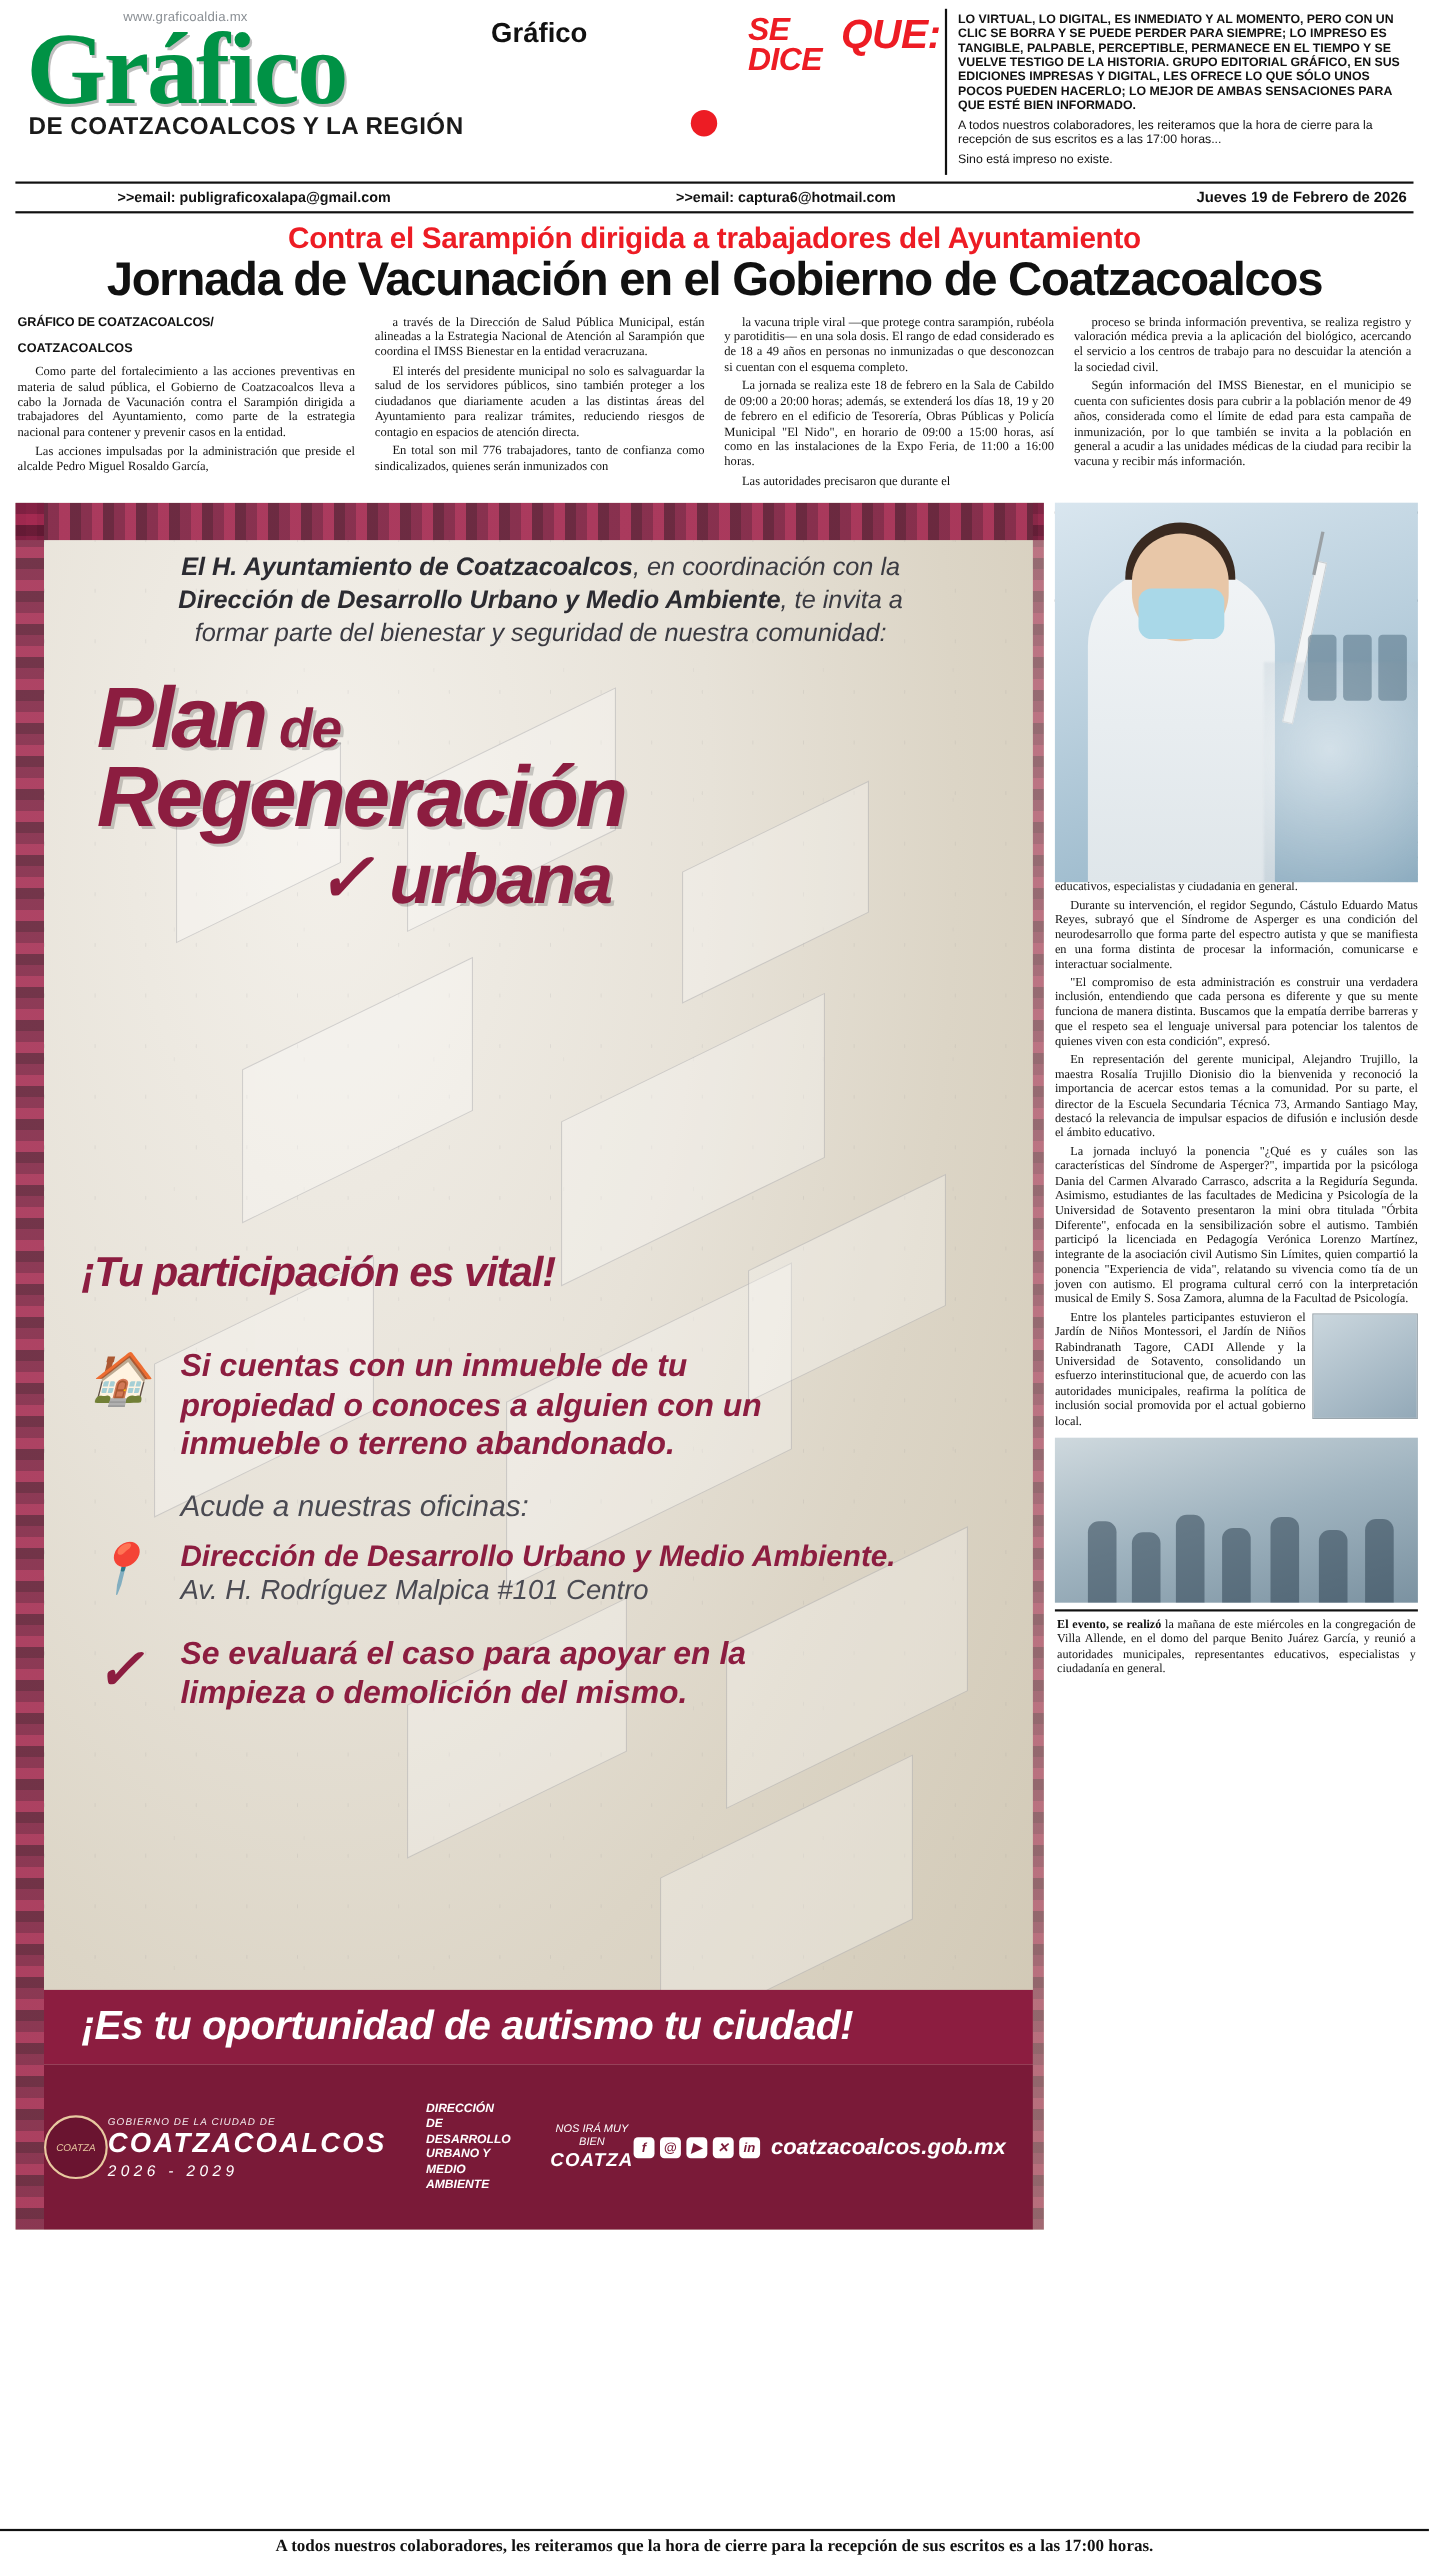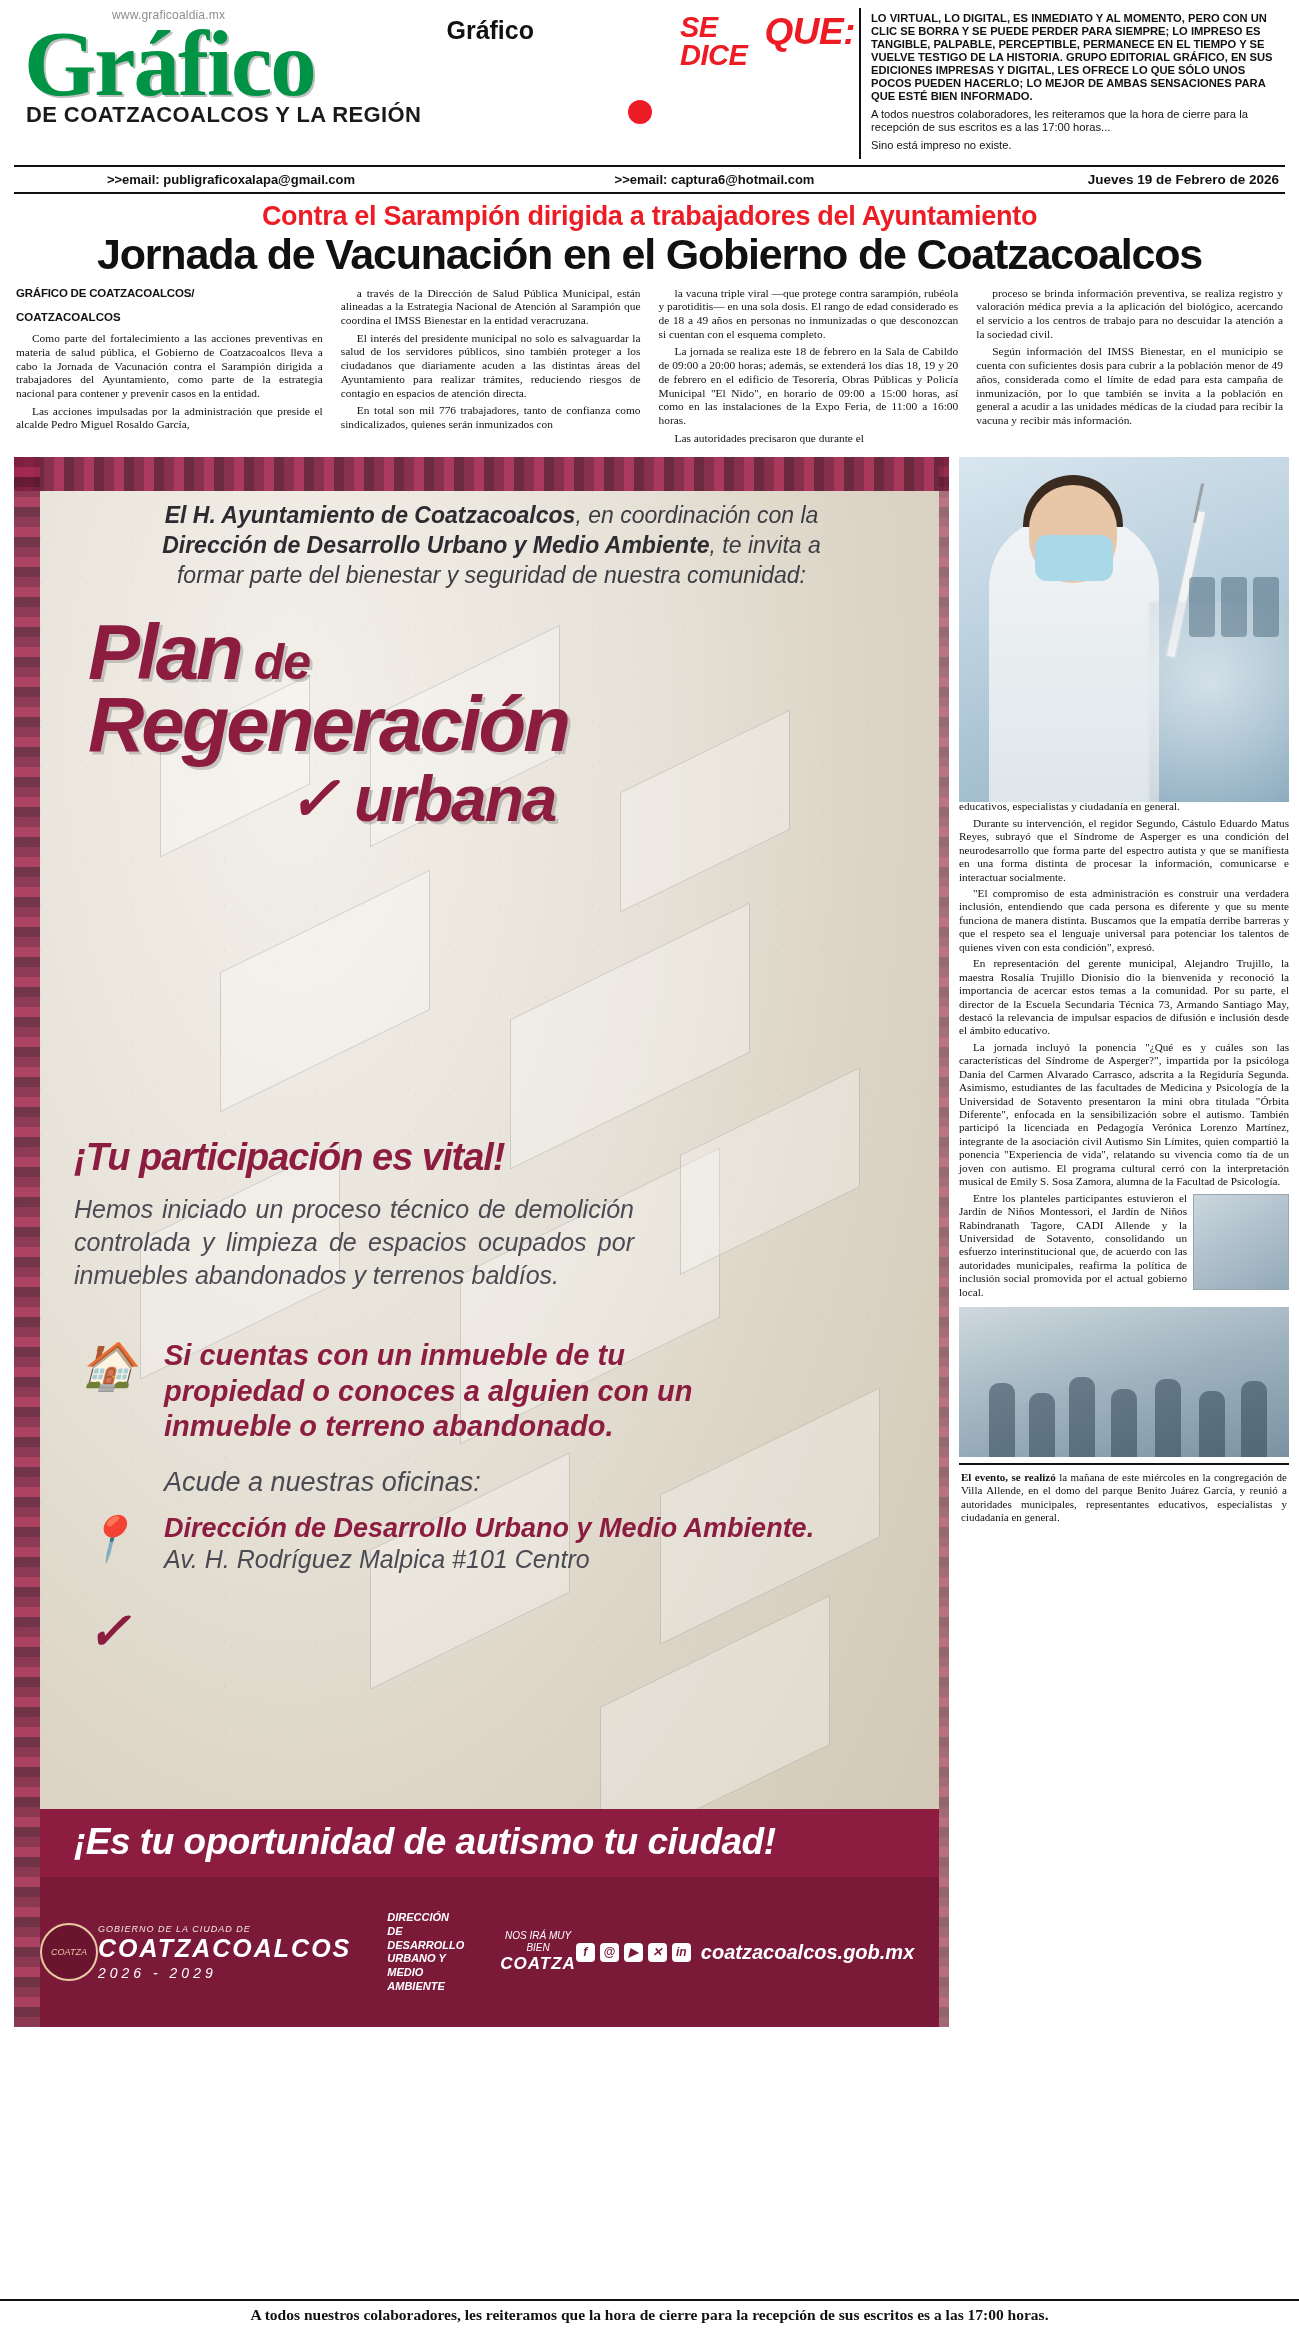--- a/index.html
+++ b/index.html
@@ -411,21 +411,20 @@
               <span>Plan</span><span class="de"> de</span>
             </div>
             <div class="plan-l2">Regeneración</div>
             <div class="plan-l3row">
               <span class="check-big">✓</span>
               <span class="plan-l3">urbana</span>
             </div>
           </div>
 
           <div class="vital">¡Tu participación es vital!</div>
-          <div class="demo-text">Hemos iniciado un proceso técnico de demolición controlada y limpieza de espacios ocupados por inmuebles abandonados y terrenos baldíos.</div>
 
           <div class="offer-row">
             <div class="icon-col">
               <span class="ico-house">🏠</span>
             </div>
             <div class="offer-txt">Si cuentas con un inmueble de tu propiedad o conoces a alguien con un inmueble o terreno abandonado.</div>
           </div>
 
           <div class="acude">Acude a nuestras oficinas:</div>
 
@@ -436,20 +435,21 @@
             <div>
               <div class="addr-strong">Dirección de Desarrollo Urbano y Medio Ambiente.</div>
               <div class="addr-light">Av. H. Rodríguez Malpica #101 Centro</div>
             </div>
           </div>
 
           <div class="offer-row" style="margin-top:26px">
             <div class="icon-col">
               <span class="ico-check">✓</span>
             </div>
+            <div class="offer-txt">Se evaluará el caso para apoyar en la limpieza o demolición del mismo.</div>
           </div>
         </div>
 
         <div class="oportunidad-bar">¡Es tu oportunidad de autismo tu ciudad!</div>
 
         <div class="poster-footer">
           <div class="pf-seal">
             <div class="seal-circle">COATZA</div>
           </div>
           <div>

